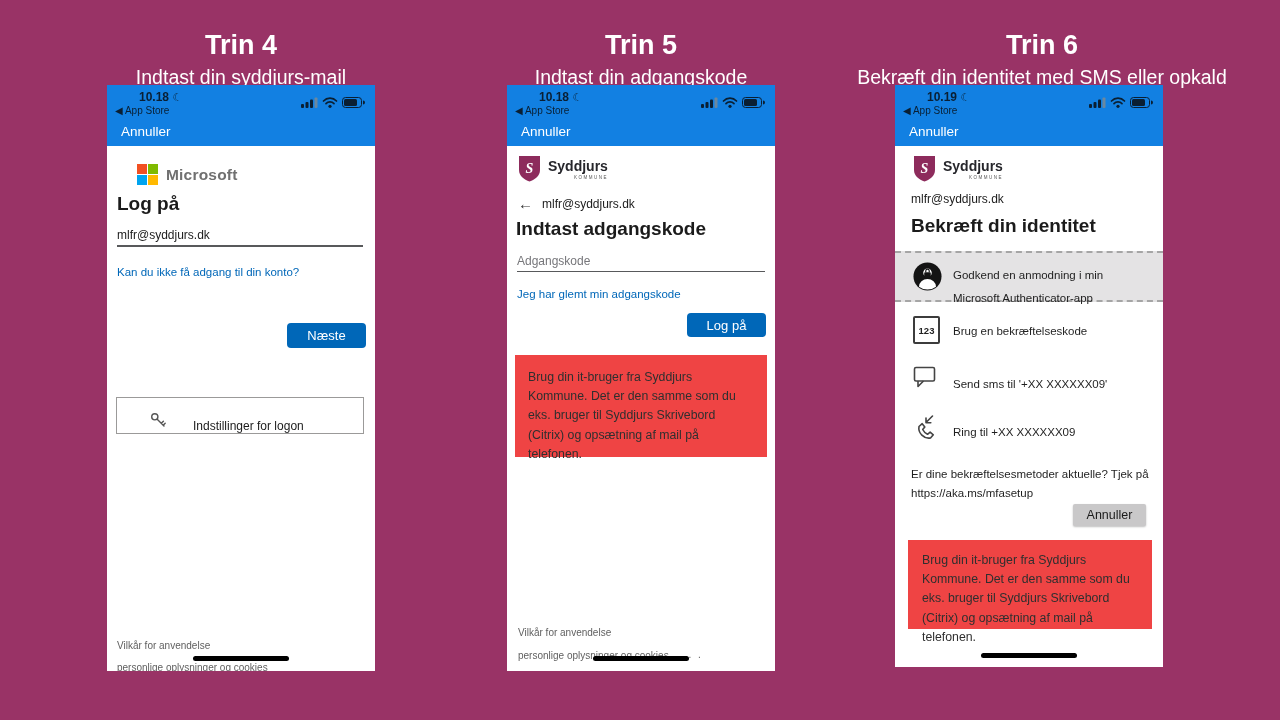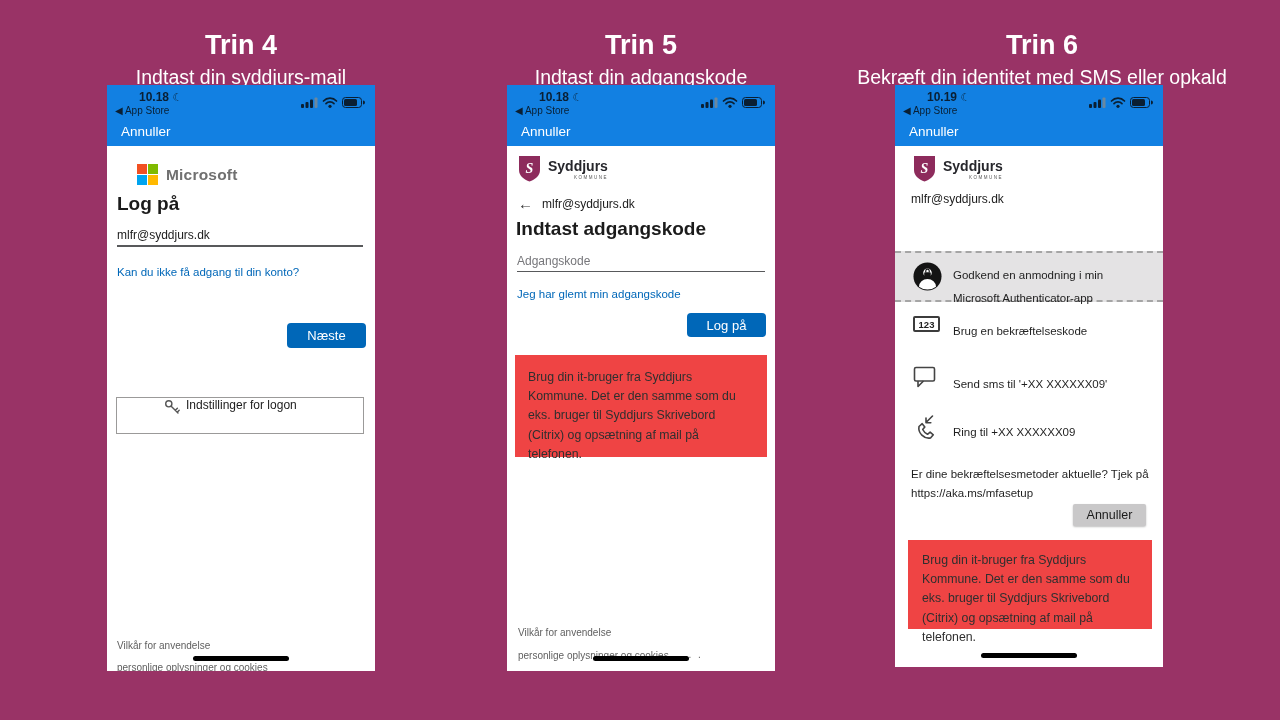--- a/index.html
+++ b/index.html
@@ -39,37 +39,37 @@
              line-height:19.2px; padding:13px 13px 0 13px; }
 
   
   .ms-logo { position:absolute; top:79px; left:10px; display:flex; align-items:center; gap:8px;padding-left:20px; }
   .ms-squares { display:grid; grid-template-columns:10px 10px; grid-template-rows:10px 10px; gap:1px; }
   .ms-sq1 { background:#f25022; } .ms-sq2 { background:#7fba00; }
   .ms-sq3 { background:#00a4ef; } .ms-sq4 { background:#ffb900; }
   .ms-word { font-size:15.5px; font-weight:600; color:#707070; letter-spacing:.2px; }
 
   .options-box { position:absolute; top:312px; left:9px; width:248px; height:37px;
-                 border:1px solid #9b9a99; display:flex; align-items:flex-start; gap:5px;
-                 padding-left:46px; cursor:pointer; }
+                 border:1px solid #9b9a99; display:flex; align-items:flex-end; gap:26px;
+                 padding-left:32px; cursor:pointer; }
 
   
   .syd-logo { position:absolute; display:flex; align-items:flex-start; gap:7px; }
   .syd-texts { padding-top:4px; }
   .syd-name { font-size:14px; font-weight:700; color:#26262b; line-height:14px; }
   .syd-sub { font-size:4.5px; letter-spacing:1.5px; color:#555; text-align:right; margin-top:2px; }
 
   .back-row { position:absolute; display:flex; align-items:center; gap:9px; color:#1b1b1b; }
   .back-arrow { font-size:15px; color:#333; }
 
   
   .mfa-opt { position:absolute; left:0; width:100%; cursor:pointer; }
   .opt-highlight { background:#e4e3e4; border-top:2px dashed #a5a5a5; border-bottom:2px dashed #a5a5a5; }
   .opt-label { position:absolute; font-size:11.5px; line-height:23px; color:#1f1f1f; }
-  .code-icon { position:absolute; width:27px; height:16px; border:2px solid #3c3c3c; border-radius:2px;
+  .code-icon { position:absolute; width:27px; height:28px; border:2px solid #3c3c3c; border-radius:2px;
                display:flex; align-items:center; justify-content:center;
                font-size:9.5px; font-weight:700; color:#222; }
   .btn-gray { position:absolute; width:73px; height:22px; background:#c9c8c9; color:#1b1b1b;
               font-size:12.5px; border:none; border-radius:2px; display:flex; align-items:center;
               justify-content:center; cursor:pointer; box-shadow:0 1px 2px rgba(0,0,0,.25); }
 </style>
 </head>
 <body>
 
 <div class="step-header" style="left:21px;">
@@ -230,20 +230,21 @@
           <path d="M1 1 h21 v14 c0 6 -5 9.5 -10.5 11.5 C6 24.5 1 21 1 15 z" fill="#8d2b5c"></path>
           <text x="11.5" y="17.5" font-size="14" font-weight="bold" font-family="Liberation Serif, serif" font-style="italic" fill="#fff" text-anchor="middle">S</text>
         </svg></span>
     <span class="syd-texts">
       <div class="syd-name">Syddjurs</div>
       <div class="syd-sub">KOMMUNE</div>
     </span>
   </div>
 
   <div class="abs small" style="top:107px; left:16px;">mlfr@syddjurs.dk</div>
+  <div class="h1" style="top:130px; left:16px;">Bekræft din identitet</div>
 
   <div class="mfa-opt opt-highlight" style="top:166px; height:51px;">
     <span class="abs" style="top:9px; left:18px;">
       <svg width="29" height="29" viewBox="0 0 30 30">
           <circle cx="15" cy="15" r="14.5" fill="#141414"></circle>
           <circle cx="15" cy="11" r="4.4" fill="#fff"></circle>
           <path d="M6.2 25.5 a8.8 8 0 0 1 17.6 0 a14.5 14.5 0 0 1 -17.6 0" fill="#fff"></path>
           <rect x="11.6" y="10.6" width="6.8" height="5.6" rx="0.9" fill="#141414"></rect>
           <path d="M13.2 10.6 v-1.4 a1.8 1.8 0 0 1 3.6 0 v1.4" fill="none" stroke="#141414" stroke-width="1.2"></path>
         </svg>

